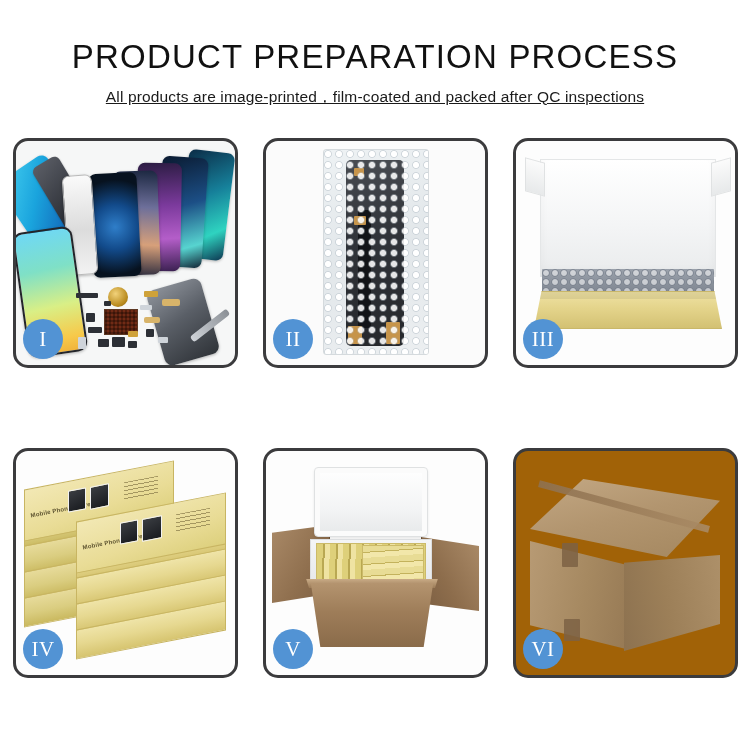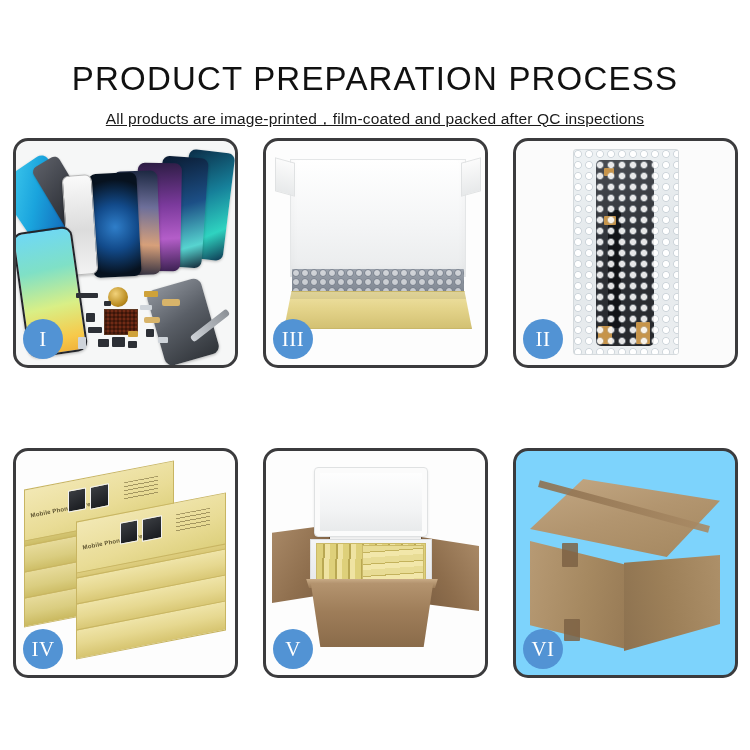--- a/index.html
+++ b/index.html
@@ -19,21 +19,20 @@
     background: #ffffff;
   }
 
   
   .header {
     position: absolute;
     top: 0; left: 0;
     width: 750px;
     padding-top: 40px;
     text-align: center;
-    margin-top: 22px;
   }
   .title {
     font-size: 33px;
     letter-spacing: 1.2px;
     font-weight: 400;
     color: #111111;
     line-height: 1.05;
     white-space: nowrap;
   }
   .subtitle {
@@ -348,21 +347,21 @@
     clip-path: polygon(5% 0, 95% 0, 88% 100%, 12% 100%);
   }
   .c5-rim {
     position: absolute; left: 36px; top: 128px;
     width: 140px; height: 9px;
     background: linear-gradient(180deg,#c9ab86,#9c7c58);
     clip-path: polygon(3% 0, 97% 0, 95% 100%, 5% 100%);
   }
 
   
-  .p6 { background: #7dd3fc; }
+  .p6 { background: #a16207; }
   .c6-top {
     position: absolute; left: 14px; top: 28px;
     width: 190px; height: 78px;
     background: linear-gradient(165deg,#c3a884 0%,#b2956f 48%,#a4875f 100%);
     clip-path: polygon(28% 0, 100% 28%, 72% 100%, 0 64%);
   }
   .c6-seam {
     position: absolute; left: 20px; top: 52px;
     width: 176px; height: 7px;
     background: linear-gradient(90deg,#8e7150,#a98a64);
@@ -430,46 +429,46 @@
         <div class="chip" style="left:112px;top:200px;width:9px;height:7px;"></div>
         <div class="chip flex" style="left:128px;top:176px;width:16px;height:6px;"></div>
         <div class="chip" style="left:130px;top:188px;width:8px;height:8px;"></div>
         <div class="chip pale" style="left:142px;top:196px;width:10px;height:6px;"></div>
         <div class="chip" style="left:88px;top:160px;width:7px;height:5px;"></div>
       </div>
       <div class="badge">I</div>
       <div class="hidden-text">Phone display assemblies, screen protectors and spare components laid out</div>
     </div>
 
-    <div class="panel p3">
-      <div class="panel-art">
-        <div class="b3-lid"></div>
-        <div class="b3-fill"></div>
-        <div class="b3-tray"></div>
-      </div>
-      <div class="badge">III</div>
-      <div class="hidden-text">Open kraft inner box with white lid and grey bubble wrap padding</div>
-    </div>
-
     <div class="panel p2">
       <div class="panel-art">
         <div class="bubble-bag">
           <div class="bag-item"></div>
           <div class="bag-flex"></div>
           <div class="bag-tape" style="left:30px;top:18px;width:10px;height:8px;"></div>
           <div class="bag-tape" style="left:30px;top:66px;width:12px;height:9px;"></div>
           <div class="bag-tape" style="left:24px;top:176px;width:14px;height:18px;"></div>
           <div class="bag-tape" style="left:62px;top:172px;width:14px;height:22px;"></div>
           <div class="bag-overlay"></div>
         </div>
       </div>
       <div class="badge">II</div>
       <div class="hidden-text">Display assembly sealed in bubble wrap bag</div>
     </div>
 
+    <div class="panel p3">
+      <div class="panel-art">
+        <div class="b3-lid"></div>
+        <div class="b3-fill"></div>
+        <div class="b3-tray"></div>
+      </div>
+      <div class="badge">III</div>
+      <div class="hidden-text">Open kraft inner box with white lid and grey bubble wrap padding</div>
+    </div>
+
     <div class="panel p4">
       <div class="panel-art">
         <div class="stack">
 
           <div class="sbox back" style="left:0px;  top:30px;"></div>
           <div class="sbox back" style="left:0px;  top:56px;"></div>
           <div class="sbox back" style="left:0px;  top:82px;"></div>
           <div class="sbox back" style="left:0px;  top:108px;"></div>
           <div class="sbox-top" style="left:0px;  top:0px;"></div>
 

